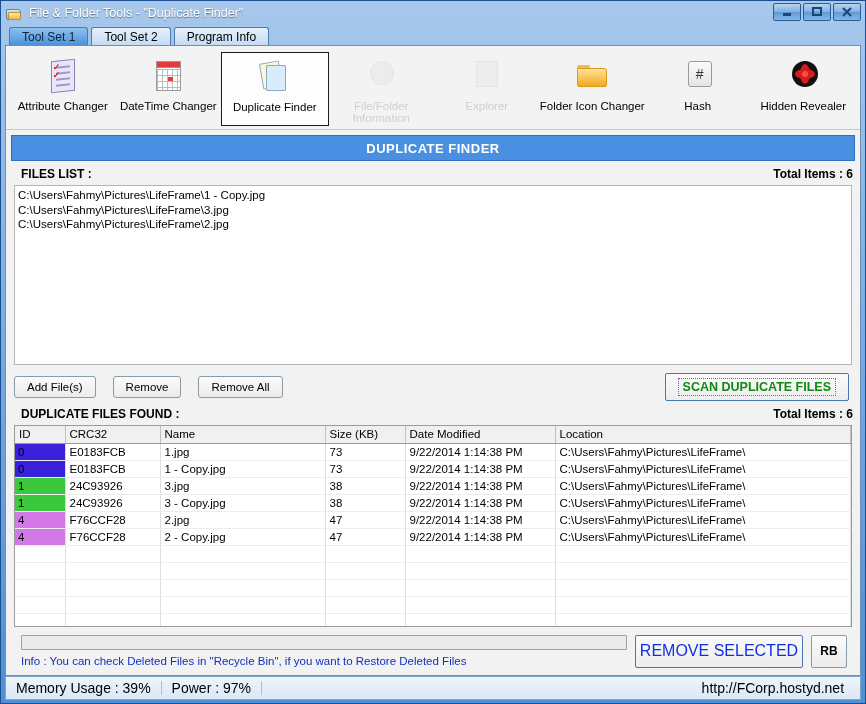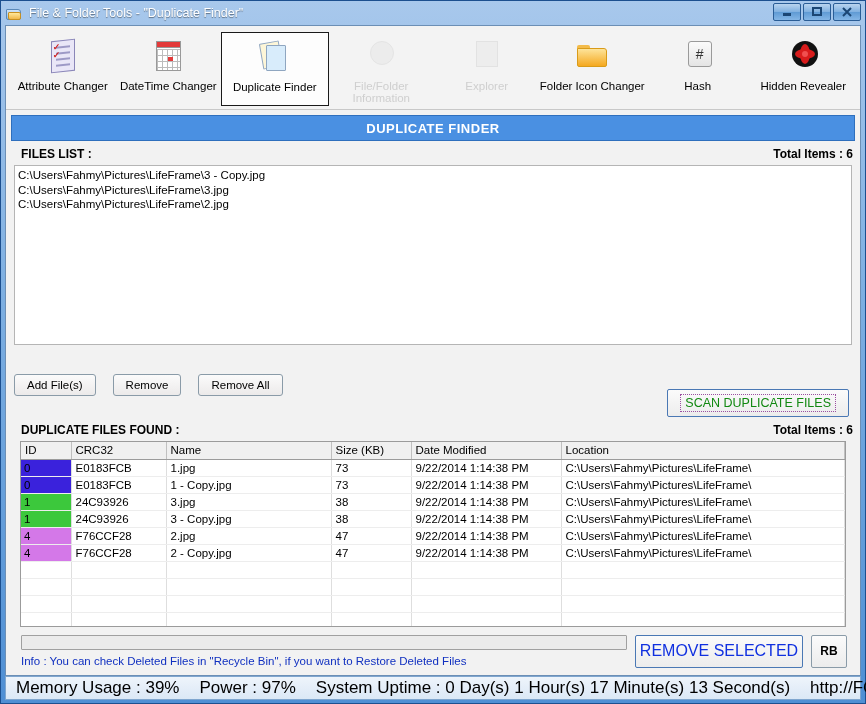--- a/index.html
+++ b/index.html
@@ -169,28 +169,28 @@
     border: 1px solid #8a9ba8; border-radius: 3px;
     font-size: 11.5px; color: #000;
     height: 22px; padding: 0 12px; margin-right: 17px;
     display: inline-flex; align-items: center; justify-content: center;
   }
   .btn-scan {
     margin-left: auto; margin-right: 3px;
     height: 28px; padding: 8px 12px;
     border: 1px solid #4a78b4; border-radius: 2px;
     background: linear-gradient(to bottom,#fbfbfb,#ececec);
-    font-size: 12.5px; font-weight: normal; color: #118811;
-    display: inline-flex; align-items: center; justify-content: center; margin-top: 36px;
+    font-size: 12.5px; font-weight: bold; color: #118811;
+    display: inline-flex; align-items: center; justify-content: center;
   }
   .btn-scan span { border: 1px dotted #9b4fa0; padding: 1px 4px; display:block; }
   
   .tablewrap {
     flex: 1 1 auto; min-height: 0;
-    margin: 0 9px;
+    margin: 0 3px;
     background: #fff; border: 1px solid #9b9b9b;
     overflow: hidden;
     display: flex; flex-direction: column;
   }
   table { border-collapse: collapse; width: 100%; table-layout: fixed; font-size: 11.5px; }
   thead th {
     background: #f0f0f0;
     border-right: 1px solid #c0c0c0;
     border-bottom: 1px solid #9b9b9b;
     font-weight: normal; text-align: left;
@@ -226,21 +226,21 @@
     font-size: 12px; font-weight: bold; color: #000;
     display: flex; align-items: center; justify-content: center;
   }
   
   .statusbar {
     flex: 0 0 24px; height: 24px;
     margin: 0 4px 3px 4px;
     background: linear-gradient(to bottom,#eef4fb,#dbe8f6);
     border: 1px solid #7fa6cf;
     display: flex; align-items: center;
-    font-size: 17px; color: #000;
+    font-size: 14px; color: #000;
   }
   .st-cell { padding: 0 10px; white-space: nowrap; }
   .st-sep { width: 1px; height: 14px; background: #a9c0d8; }
   .st-spacer { flex: 1 1 auto; }
 </style>
 </head>
 <body>
 
 <div class="window">
 
@@ -262,20 +262,31 @@
           </svg>
       </div>
       <div class="win-btn">
         <svg width="12" height="10" viewBox="0 0 12 10">
             <path d="M2 1 L10 9 M10 1 L2 9" stroke="#1b4674" stroke-width="2" fill="none"></path>
           </svg>
       </div>
     </div>
   </div>
 
+  <div class="tabstrip">
+    <div class="tab active">
+        <span>Tool Set 1</span>
+      </div>
+    <div class="tab">
+        <span>Tool Set 2</span>
+      </div>
+    <div class="tab">
+        <span>Program Info</span>
+      </div>
+  </div>
 
   <div class="client">
 
     <div class="toolbar">
 
       <div class="tool">
         <div class="tool-ico">
           <div class="ico-doc">
             <i style="top:5px"></i>
               <i style="top:11px"></i>
@@ -354,21 +365,21 @@
     <div class="banner">DUPLICATE FINDER</div>
 
     <div class="body">
 
       <div class="row-label">
         <span>FILES LIST :</span>
         <span>Total Items : 6</span>
       </div>
 
       <div class="listbox" id="file-listbox">
-          <div>C:\Users\Fahmy\Pictures\LifeFrame\3 - Copy.jpg</div>
+          <div>C:\Users\Fahmy\Pictures\LifeFrame\1 - Copy.jpg</div>
           <div>C:\Users\Fahmy\Pictures\LifeFrame\3.jpg</div>
           <div>C:\Users\Fahmy\Pictures\LifeFrame\2.jpg</div>
         </div>
 
       <div class="btnrow">
         <div class="btn">Add File(s)</div>
         <div class="btn">Remove</div>
         <div class="btn">Remove All</div>
         <div class="btn-scan">
           <span>SCAN DUPLICATE FILES</span>
@@ -504,19 +515,18 @@
 
     </div>
   </div>
 
   <div class="statusbar">
     <div class="st-cell">Memory Usage : 39%</div>
     <div class="st-sep"></div>
     <div class="st-cell">Power : 97%</div>
     <div class="st-sep"></div>
     <div class="st-spacer"></div>
-    <div class="st-cell">System Uptime : 0 Day(s) 1 Hour(s) 17 Minute(s) 13 Second(s)</div>
     <div class="st-spacer"></div>
     <div class="st-cell">http://FCorp.hostyd.net</div>
     <div style="width:6px"></div>
   </div>
 
 </div>
 
 </body></html>

